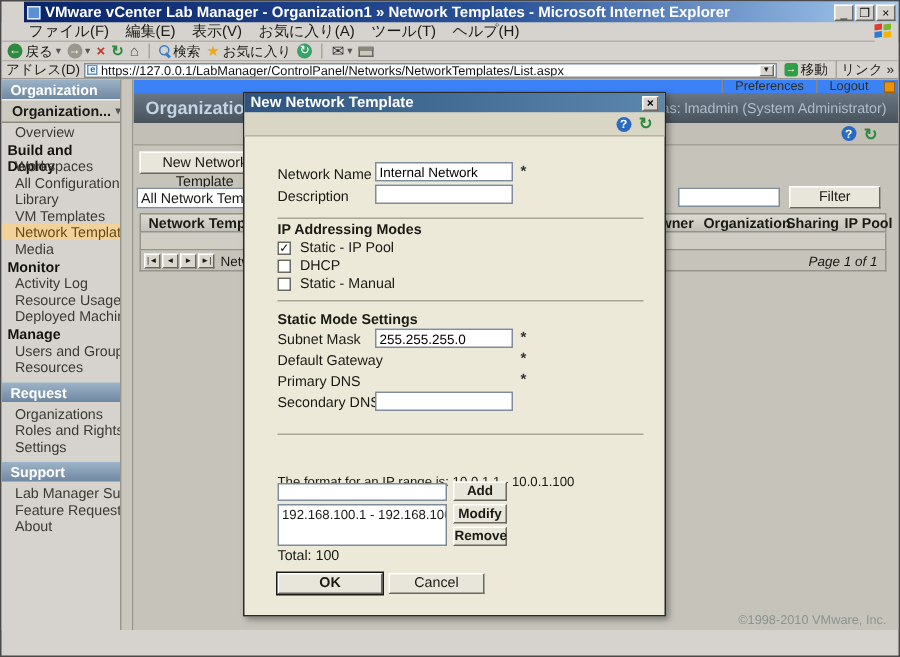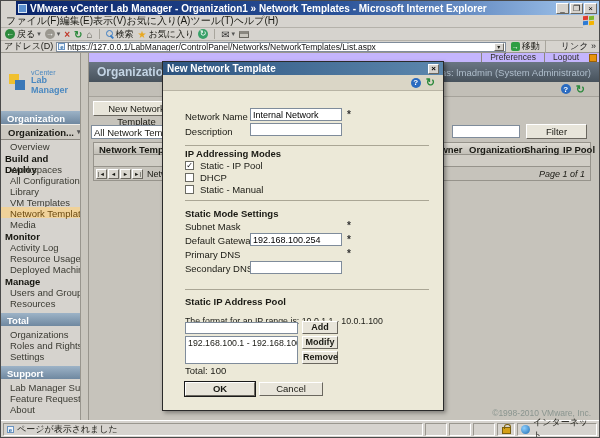--- a/index.html
+++ b/index.html
@@ -11,21 +11,21 @@
   }
   
   .titlebar { position:absolute; left:0; top:0; right:0; height:14px;
     background:linear-gradient(90deg,#0a246a 0%,#2a5298 55%,#a6caf0 100%);
     display:flex; align-items:center; padding:0 2px;margin-left:15px; }
   .app-icon16 { width:9px; height:9px; background:#5a8fd0; border:1px solid #dce8f4; margin-right:3px; flex:none; }
   .title-text { color:#fff; font-size:10px; font-weight:bold; white-space:nowrap; overflow:hidden; flex:1; }
   .win-btn { width:13px; height:11px; margin-left:1px; background:#d6d3ce; border:1px solid; border-color:#fff #6a675f #6a675f #fff;
     font-size:8px; line-height:9px; text-align:center; color:#000; flex:none; }
   .menubar { position:absolute; left:0; top:14px; right:16px; height:13px; background:#d6d3ce;
-    border-bottom:1px solid #b4b1aa; display:flex; align-items:center; padding:0 5px; font-size:10px; }
+    border-bottom:1px solid #b4b1aa; display:flex; align-items:center; gap:11px; padding:0 18px; font-size:10px; }
   .menu-item { white-space:nowrap; }
   .winlogo { margin-left:auto; width:14px; height:11px; position:relative; }
   .winlogo i { position:absolute; width:5px; height:4px; }
   .winlogo i:nth-child(1){ left:1px; top:1px; background:#e03c31; transform:skewY(-6deg);}
   .winlogo i:nth-child(2){ left:7px; top:1px; background:#7db82c; transform:skewY(-6deg);}
   .winlogo i:nth-child(3){ left:1px; top:6px; background:#2e7bd4; transform:skewY(-6deg);}
   .winlogo i:nth-child(4){ left:7px; top:6px; background:#f4b400; transform:skewY(-6deg);}
   .toolbar { position:absolute; left:0; top:27px; right:0; height:13px; background:#d6d3ce;
     border-bottom:1px solid #b4b1aa; display:flex; align-items:center; gap:4px; padding:0 4px; font-size:9px; }
   .circ { display:inline-flex; width:10px; height:10px; border-radius:50%; align-items:center; justify-content:center;
@@ -46,21 +46,21 @@
   .mail { font-size:10px; color:#333; }
   .printer { width:10px; height:7px; background:#cac7bf; border:1px solid #6a675f; border-top:3px solid #8a877f; flex:none; }
   .addressbar { position:absolute; left:0; top:40px; right:0; height:12px; background:#d6d3ce;
     border-bottom:1px solid #9a978f; display:flex; align-items:center; gap:3px; padding:0 3px; font-size:9px; }
   .addr-field { flex:1; height:10px; background:#fff; border:1px solid #7f8c9b; display:flex; align-items:center; padding:0 1px; gap:2px; overflow:hidden; }
   .ie-doc { width:7px; height:7px; background:#eef4fb; border:1px solid #6a93c0; color:#2a6aa8; font-size:6px; line-height:6px; text-align:center; font-weight:bold; flex:none; }
   .addr-text { white-space:nowrap; overflow:hidden; font-size:8.5px; color:#111; flex:1; }
   .addr-drop { width:10px; height:8px; background:#d6d3ce; border:1px solid; border-color:#fff #6a675f #6a675f #fff; font-size:6px; text-align:center; line-height:7px; flex:none; }
   .go-btn { display:flex; align-items:center; gap:2px; padding:0 2px; white-space:nowrap; }
   .go-icon { display:inline-flex; width:9px; height:9px; background:#2f9e44; border-radius:2px; color:#fff; font-size:7px; align-items:center; justify-content:center; }
-  .links { white-space:nowrap; color:#222; padding-left:15px; border-left:1px solid #a8a59d;text-align:center; }
+  .links { white-space:nowrap; color:#222; padding-left:3px; border-left:1px solid #a8a59d;text-align:center; }
   
   .statusbar { position:absolute; left:0; bottom:0; right:0; height:17px; background:#d6d3ce;
     border-top:1px solid #fff; display:flex; align-items:center; font-size:9px; padding:1px 2px; gap:2px; }
   .status-left { flex:1; display:flex; align-items:center; gap:3px; border:1px solid; border-color:#9a978f #fff #fff #9a978f; height:13px; padding:0 3px; }
   .status-pane { width:22px; height:13px; border:1px solid; border-color:#9a978f #fff #fff #9a978f; }
   .lock { position:relative; width:9px; height:7px; background:#d4a017; border:1px solid #7a6010; margin-top:3px; }
   .lock::before { content:""; position:absolute; left:1px; top:-4px; width:5px; height:4px; border:1.5px solid #7a6010; border-bottom:none; border-radius:3px 3px 0 0; }
   .status-zone { width:80px; height:13px; border:1px solid; border-color:#9a978f #fff #fff #9a978f; display:flex; align-items:center; gap:3px; padding:0 3px; }
   .globe { width:9px; height:9px; border-radius:50%; background:radial-gradient(circle at 35% 35%, #8fd0ff, #1c6bb0); flex:none; }
   
@@ -82,21 +82,21 @@
   .nav .t-bar.spaced { margin-top:5px; margin-bottom:2px; }
   .t-org { background:#ccc9c1; border-top:1px solid #efede8; border-bottom:1px solid #8a877f;
     font-weight:bold; padding:2px 4px; height:16px; display:flex; align-items:center; gap:3px; cursor:pointer; }
   .t-org .org-icon { display:inline-block; width:4px; height:4px; background:#c44030; box-shadow:-3px 6px 0 #3a78b8, 3px 6px 0 #e89020; margin-bottom:6px; }
   .t-org .nav-arrow { display:inline; margin-left:auto; font-size:7px; color:#555; }
   .t-head { font-weight:bold; color:#14140e; padding:2px 4px 1px 4px; height:12px; }
   .t-item { padding:1px 4px 1px 9px; height:11px; color:#3a3a32; cursor:pointer; white-space:nowrap; }
   .t-item.selected { background:#f0d29a; color:#6b4a12; }
   
   .main { position:absolute; left:88px; right:0; top:52px; bottom:17px; background:#c6c3bb; overflow:hidden; }
-  .pref-strip { position:absolute; left:0; top:0; right:0; height:9px; background:#c4b5fd; display:flex; justify-content:flex-end; align-items:center; font-size:8.5px; color:#2e2e28; }
+  .pref-strip { position:absolute; left:0; top:0; right:0; height:9px; background:#3b82f6; display:flex; justify-content:flex-end; align-items:center; font-size:8.5px; color:#2e2e28; }
   .pref-tab { padding:0 8px; border-left:1px solid #8a877f; height:9px; line-height:9px; cursor:pointer; }
   .pref-icon { width:8px; height:8px; background:#e8930c; border:1px solid #9a6206; margin:0 2px; }
   .hdr-dark { position:absolute; left:0; top:9px; right:0; height:20px; background:linear-gradient(#6a7683,#47525c);
     display:flex; align-items:center; padding:0 8px; }
   .page-title { color:#c3d4e4; font-size:12px; font-weight:bold; white-space:nowrap; overflow:hidden; }
   .logged-in { margin-left:auto; color:#aebdcb; font-size:9.5px; white-space:nowrap; }
   .hdr-gray { position:absolute; left:0; top:29px; right:0; height:15px; background:#c2bfb7; border-bottom:1px solid #a5a29a;
     display:flex; justify-content:flex-end; align-items:center; gap:5px; padding:0 14px; }
   .help-icon { display:inline-flex; width:10px; height:10px; border-radius:50%; background:#2a6bc0; color:#fff;
     font-size:8px; font-weight:bold; align-items:center; justify-content:center; cursor:pointer; }
@@ -224,30 +224,20 @@
       <span class="addr-drop">▾</span>
     </span>
     <span class="go-btn">
       <span class="go-icon">→</span>
       <span>移動</span>
     </span>
     <span class="links">リンク »</span>
   </div>
 
   <div class="sidebar">
-    <div class="logo-box">
-      <span class="logo-cubes">
-          <i></i>
-          <i></i>
-        </span>
-      <span class="logo-text">
-        <div class="logo-l1">vCenter</div>
-        <div class="logo-l2">Lab Manager</div>
-      </span>
-    </div>
     <div class="nav">
 
     <div class="nav-row t-bar">
           
           <span class="nav-label">Organization</span>
           
         </div>
         <div class="nav-row t-org">
           <span class="org-icon"></span>
           <span class="nav-label">Organization...</span>
@@ -323,21 +313,21 @@
           <span class="nav-label">Users and Groups</span>
           
         </div>
         <div class="nav-row t-item">
           
           <span class="nav-label">Resources</span>
           
         </div>
         <div class="nav-row t-bar spaced">
           
-          <span class="nav-label">Total</span>
+          <span class="nav-label">Request</span>
           
         </div>
         <div class="nav-row t-item">
           
           <span class="nav-label">Organizations</span>
           
         </div>
         <div class="nav-row t-item">
           
           <span class="nav-label">Roles and Rights</span>
@@ -458,68 +448,51 @@
         </div>
       </div>
 
     <div class="dlg-hr" style="top:138px;"></div>
     <span class="dlg-section" style="top:146px;">Static Mode Settings</span>
 
     <div class="sf-list">
 
     <div class="sf-row">
           <span class="sf-label">Subnet Mask</span>
+          <input class="sf-input" value="255.255.255.0" style="">
           <span class="sf-req">*</span>
         </div>
         <div class="sf-row">
           <span class="sf-label">Default Gateway</span>
-          <input class="sf-input" value="192.168.100.254" style="">
           <span class="sf-req">*</span>
         </div>
         <div class="sf-row">
           <span class="sf-label">Primary DNS</span>
           <span class="sf-req">*</span>
         </div>
         <div class="sf-row">
           <span class="sf-label">Secondary DNS</span>
           <input class="sf-input" style="">
           <span class="sf-req"></span>
         </div>
       </div>
 
     <div class="dlg-hr" style="top:227px;"></div>
-    <span class="dlg-section" style="top:234px;">Static IP Address Pool</span>
     <span class="pool-instr" style="top:253.5px;">The format for an IP range is: 10.0.1.1 - 10.0.1.100</span>
 
     <input class="pool-input" style="">
     <div class="btn mini-btn" style="top:259px;">Add</div>
 
     <div class="pool-list">
 
     <div class="pool-item">192.168.100.1 - 192.168.100.100</div>
       </div>
     <div class="btn mini-btn" style="top:274px;">Modify</div>
     <div class="btn mini-btn" style="top:289px;">Remove</div>
 
     <span class="total-label">Total: 100</span>
 
     <div class="btn ok-btn">OK</div>
     <div class="btn cancel-btn">Cancel</div>
   </div>
 
-  <div class="statusbar">
-    <span class="status-left">
-      <span class="ie-doc">e</span>
-      <span>ページが表示されました</span>
-    </span>
-    <span class="status-pane"></span>
-    <span class="status-pane"></span>
-    <span class="status-pane"></span>
-    <span class="status-pane" style="width:18px; display:flex; justify-content:center;">
-        <span class="lock"></span>
-      </span>
-    <span class="status-zone">
-      <span class="globe"></span>
-      <span>インターネット</span>
-    </span>
-  </div>
 
 </div>
 
 </body></html>

